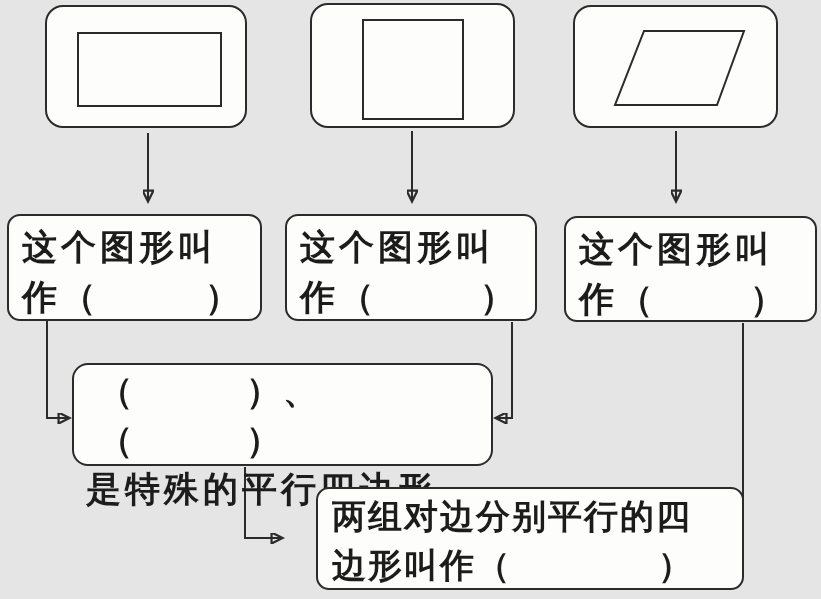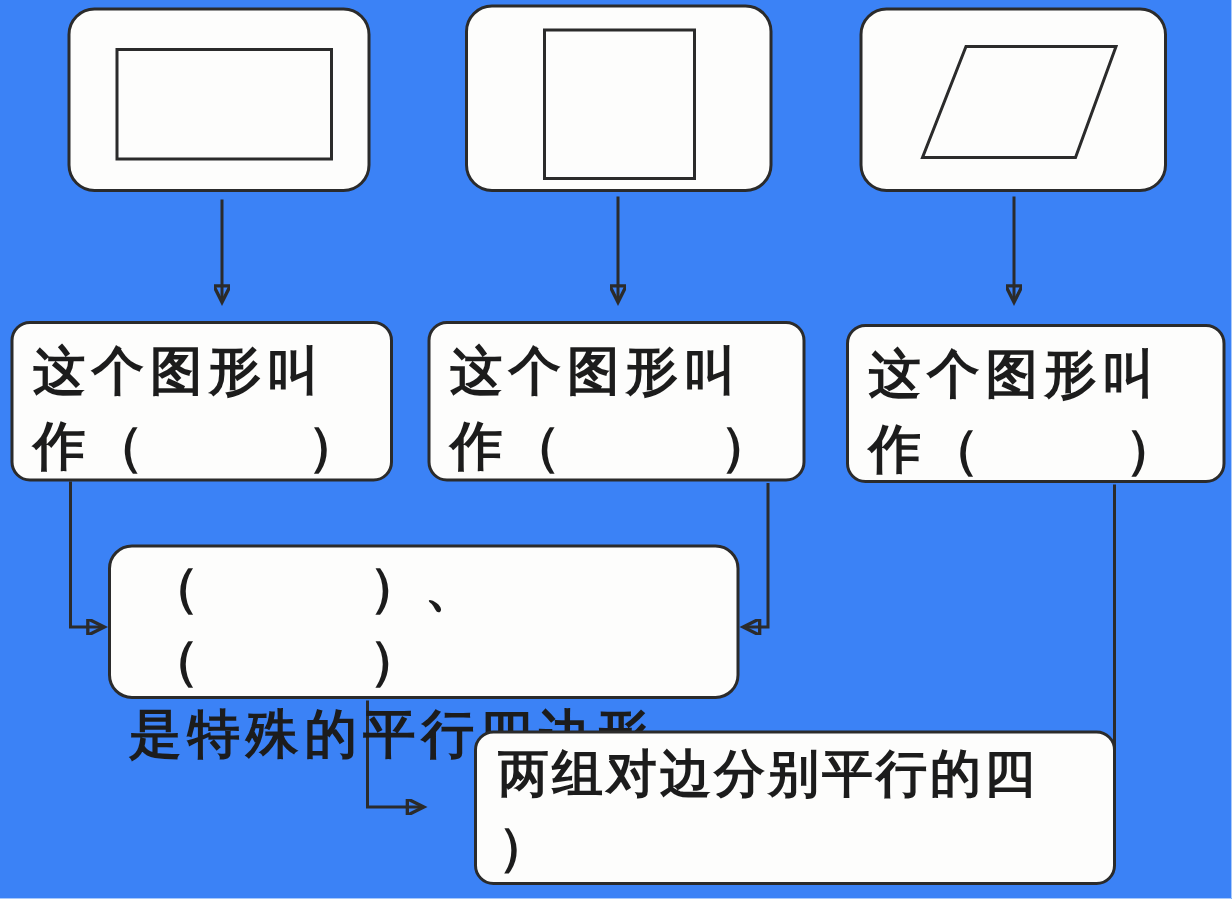--- a/index.html
+++ b/index.html
@@ -1,20 +1,20 @@
 <!DOCTYPE html>
 <html><head>
 <meta charset="utf-8">
 <style>
   html, body { margin: 0; padding: 0; background: #ffffff; }
   .canvas {
     position: relative;
     width: 821px;
     height: 599px;
-    background: #3b82f6;
+    background: #e5e5e5;
     font-family: "Liberation Serif", "DejaVu Serif", serif;
     color: #1c1c1c;
     overflow: hidden;
   }
   .connectors {
     position: absolute;
     left: 0; top: 0;
     width: 821px; height: 599px;
     pointer-events: none;
   }
@@ -138,17 +138,18 @@
   </div>
 
   <div class="box specialbox">
     <div class="parens">（　　　）、（　　　）</div>
     <div>是特殊的平行四边形</div>
   </div>
 
   <div class="box defbox">
     <div>两组对边分别平行的四</div>
     <div class="paren-line">
+      <span>边形叫作（</span>
       <span>）</span>
     </div>
   </div>
 
 </div>
 
 </body></html>

